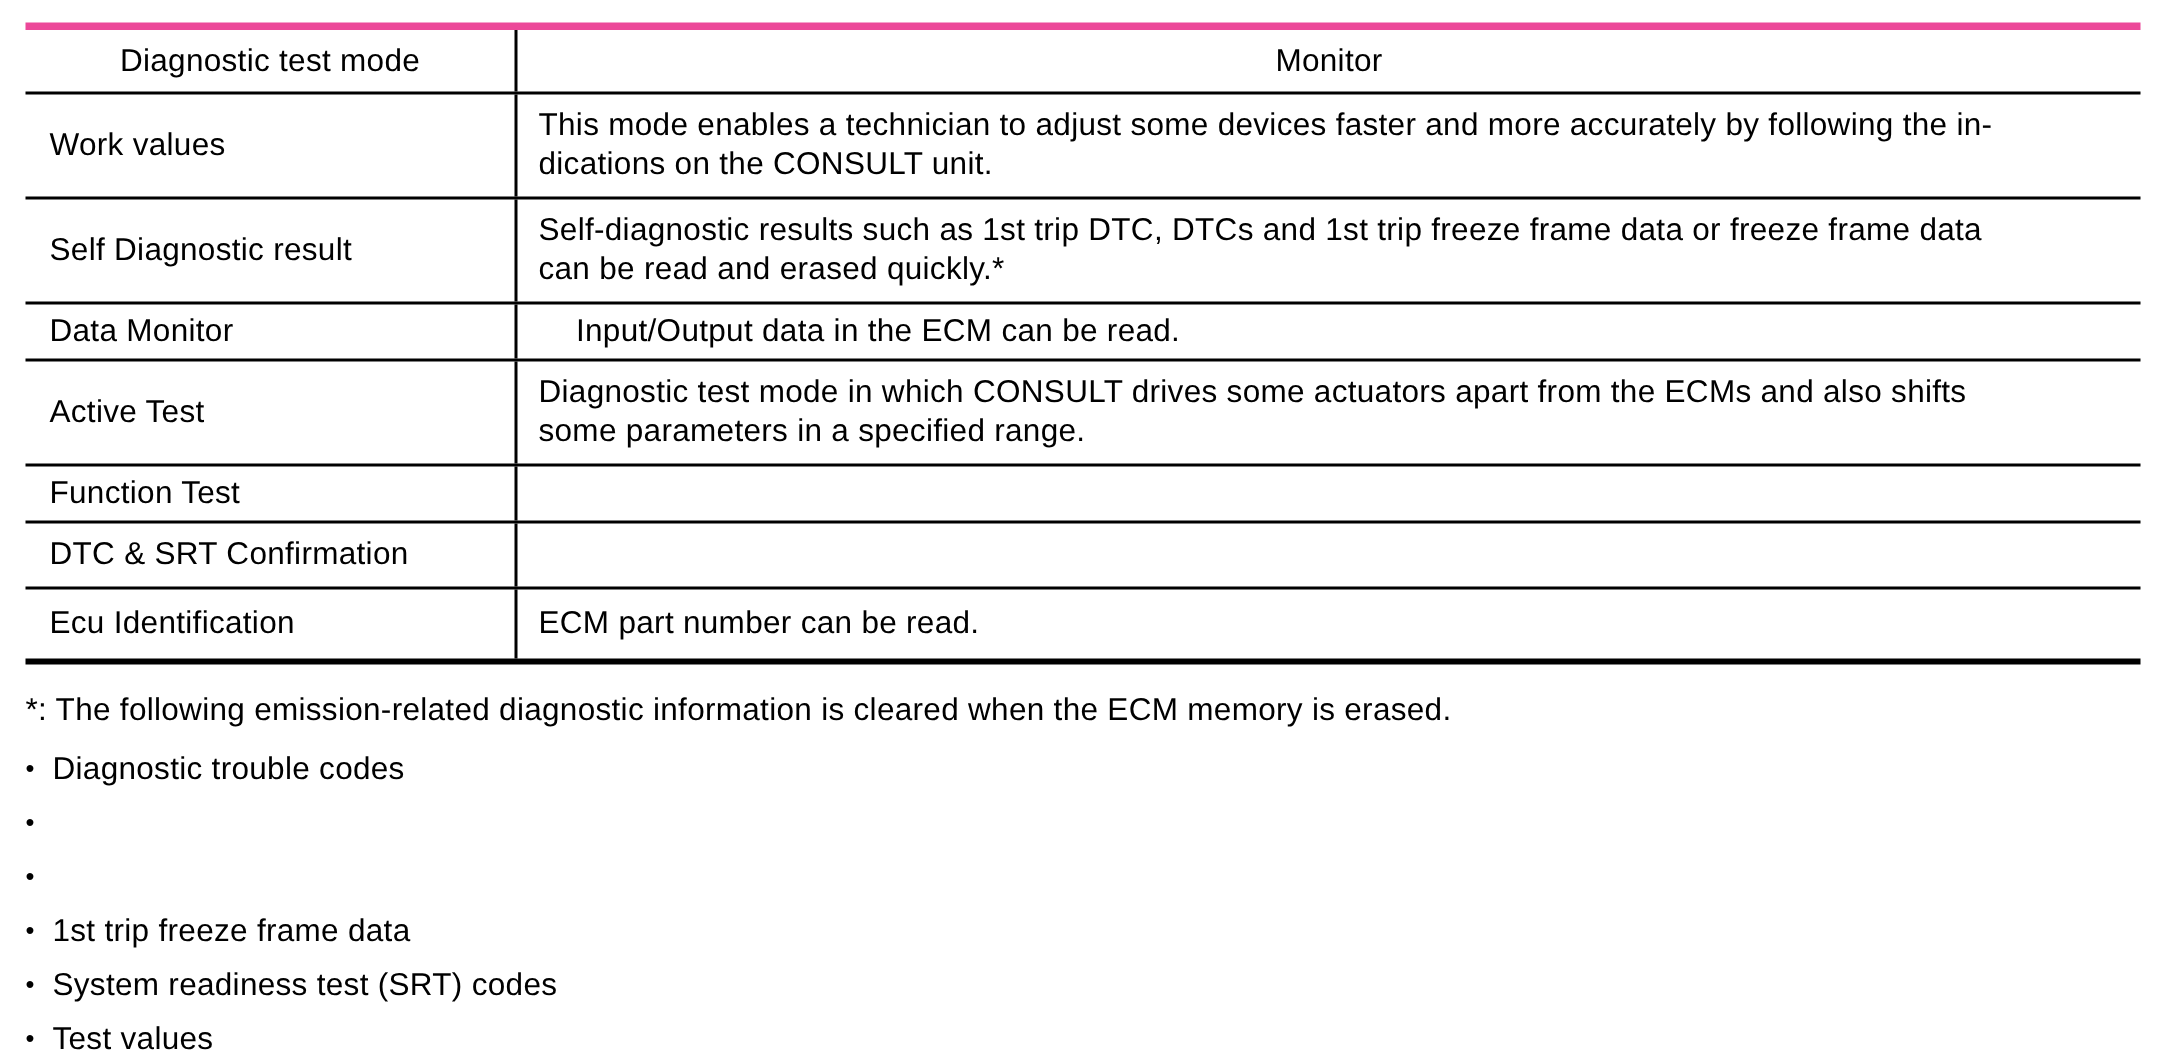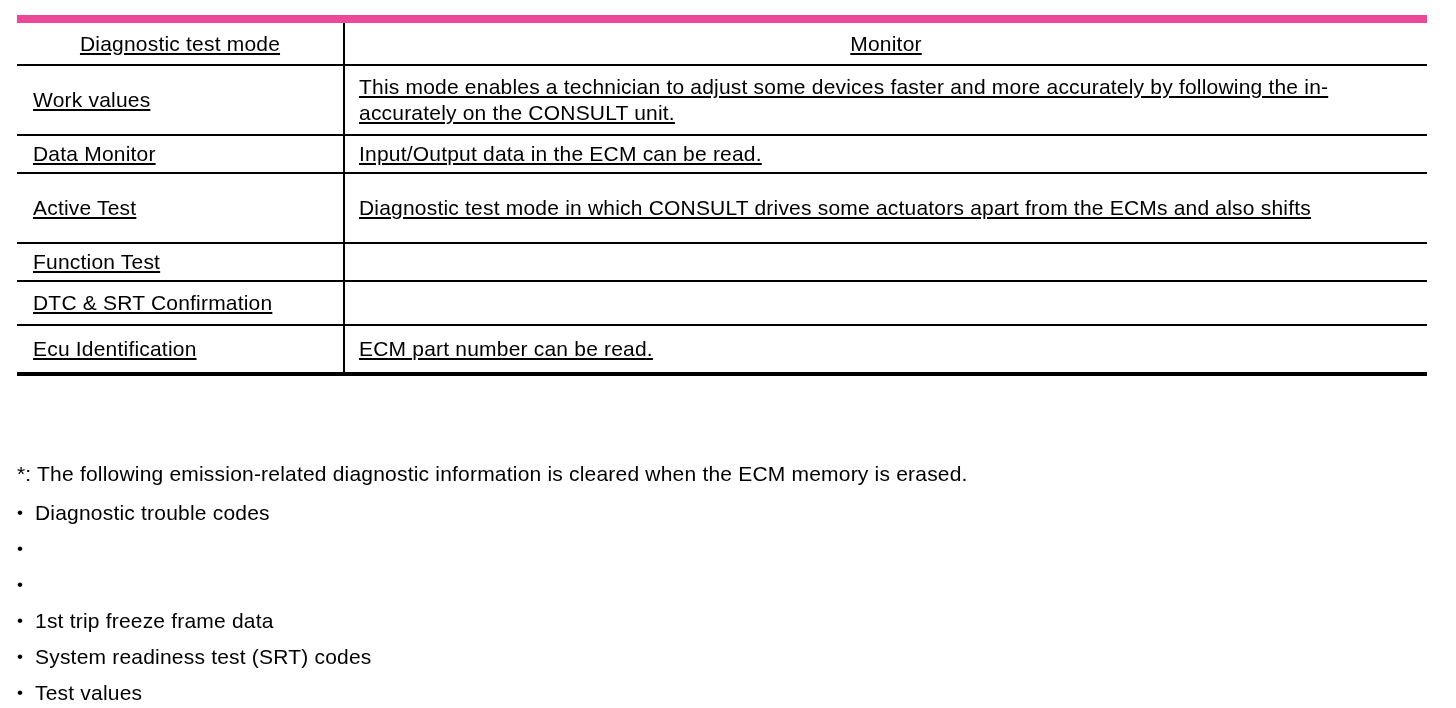--- a/index.html
+++ b/index.html
@@ -14,23 +14,22 @@
     height: 708px;
     background: #ffffff;
     overflow: hidden;
   }
   
   .diag-table {
     position: absolute;
     left: 17px;
     top: 15px;
     width: 1410px;
-    border-top: 8px solid #ec4899;
+    border-top: 5px solid #ec4899;
     border-bottom: 4px solid #000;
-    text-decoration: underline;
   }
   .t-row {
     display: flex;
     border-bottom: 2px solid #000;
   }
   .t-row:last-child { border-bottom: none; }
   .cell {
     font-size: 21px;
     line-height: 26px;
     letter-spacing: 0.2px;
@@ -56,21 +55,21 @@
   .t-header .cell {
     justify-content: center;
     align-items: center;
     text-align: center;
     padding-left: 0;
     padding-right: 0;
   }
   .t-header .func-cell { flex-direction: row; }
   .rh-header { min-height: 43px; }
   .rh-2line  { min-height: 70px; }
-  .rh-1line  { min-height: 38px; }
+  .rh-1line  { min-height: 38px; gap: 25px; }
   .rh-dtc    { min-height: 44px; }
   .rh-ecu    { min-height: 46px; }
   
   .footnote {
     position: absolute;
     left: 17px;
     top: 461px;
     width: 1420px;
     font-size: 21px;
     letter-spacing: 0.2px;
@@ -99,36 +98,44 @@
 
     <div class="t-row t-header rh-header">
       <div class="cell mode-cell">Diagnostic test mode</div>
       <div class="cell func-cell">Monitor</div>
     </div>
 
     <div class="t-row rh-2line">
       <div class="cell mode-cell">Work values</div>
       <div class="cell func-cell">
         <div class="func-line">This mode enables a technician to adjust some devices faster and more accurately by following the in-</div>
-        <div class="func-line">accurately on the CONSULT unit.</div>
+        <div class="func-line">dications on the CONSULT unit.</div>
       </div>
     </div>
 
+    <div class="t-row rh-2line">
+      <div class="cell mode-cell">Self Diagnostic result</div>
+      <div class="cell func-cell">
+        <div class="func-line">Self-diagnostic results such as 1st trip DTC, DTCs and 1st trip freeze frame data or freeze frame data</div>
+        <div class="func-line">can be read and erased quickly.*</div>
+      </div>
+    </div>
 
     <div class="t-row rh-1line">
       <div class="cell mode-cell">Data Monitor</div>
       <div class="cell func-cell">
         <div class="func-line">Input/Output data in the ECM can be read.</div>
       </div>
     </div>
 
     <div class="t-row rh-2line">
       <div class="cell mode-cell">Active Test</div>
       <div class="cell func-cell">
         <div class="func-line">Diagnostic test mode in which CONSULT drives some actuators apart from the ECMs and also shifts</div>
+        <div class="func-line">some parameters in a specified range.</div>
       </div>
     </div>
 
     <div class="t-row rh-1line">
       <div class="cell mode-cell">Function Test</div>
     </div>
 
     <div class="t-row rh-dtc">
       <div class="cell mode-cell">DTC &amp; SRT Confirmation</div>
     </div>

